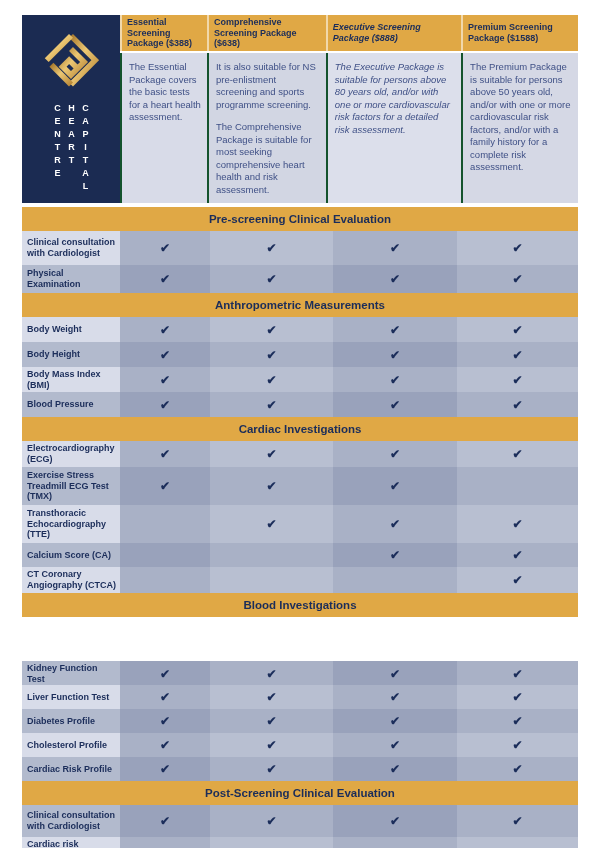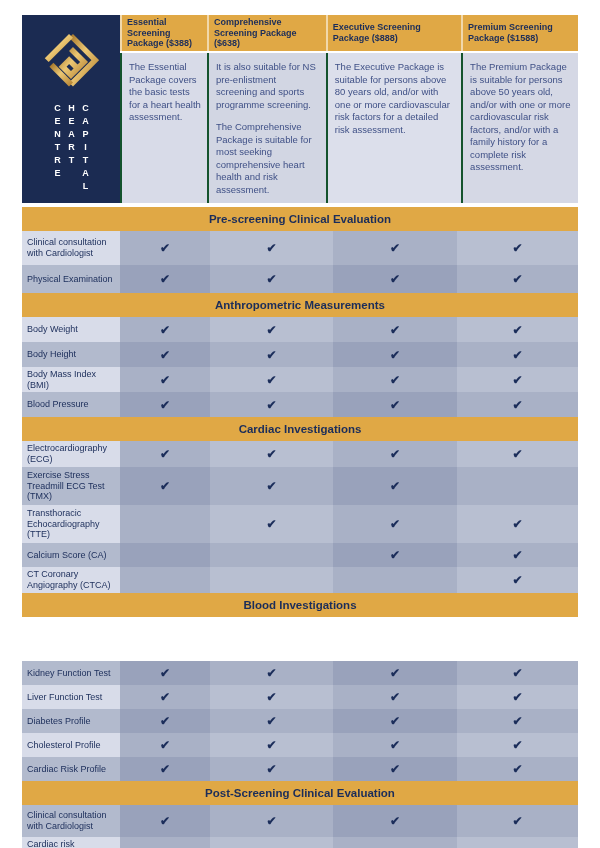--- a/index.html
+++ b/index.html
@@ -10,38 +10,38 @@
   
   .top{display:flex;height:188px;}
   .sidebar{width:98px;height:188px;background:#1b2b52;display:flex;flex-direction:column;align-items:center;flex:0 0 98px;}
   .logo{margin-top:16px;}
   .vtext{writing-mode:vertical-rl;text-orientation:upright;color:#ffffff;font-weight:bold;
          font-size:9px;letter-spacing:3px;margin-top:10px;line-height:1;height:96px;}
   .vtext span{display:block;padding:0 2.5px;}
 
   .cols{display:flex;width:458px;border-radius:21px;}
   .pkg{display:flex;flex-direction:column;box-sizing:border-box;}
-  .pkg.c0{width:90px;} .pkg.c1{width:123px;} .pkg.c2{width:140px;} .pkg.c3{width:121px;}
+  .pkg.c0{width:90px;} .pkg.c1{width:123px;} .pkg.c2{width:140px;font-style:italic;} .pkg.c3{width:121px;}
   .pkg-head{height:36px;background:#e0a845;color:#1b2d5a;font-weight:bold;font-size:9px;line-height:1.2;
             display:flex;align-items:center;padding:2px 5px;box-sizing:border-box;
             border-left:2px solid rgba(255,255,255,.55);}
   .pkg-desc{height:150px;margin-top:2px;font-size:9.5px;line-height:1.32;color:#3f5086;
             padding:8px 6px 0 7px;box-sizing:border-box;border-left:2px solid #14532d;}
   .pkg-desc p{margin:0 0 10px 0;}
   .pkg.c0 .pkg-desc{background:#d8dbe8;}
   .pkg.c1 .pkg-desc{background:#d2d6e3;}
   .pkg.c2 .pkg-desc{background:#dcdfeb;}
   .pkg.c3 .pkg-desc{background:#d5d8e5;}
 
   
   #sections{margin-top:4px;width:556px;}
   .secbar{height:24px;background:#e0a845;color:#1b2d5a;font-weight:bold;font-size:11.5px;
           display:flex;align-items:center;justify-content:center;}
   .trow{display:grid;grid-template-columns:98px 90px 123px 124px 121px;}
-  .tlabel{font-weight:normal;font-size:9px;line-height:1.18;display:flex;align-items:center;
+  .tlabel{font-weight:bold;font-size:9px;line-height:1.18;display:flex;align-items:center;
           padding:2px 4px 2px 5px;box-sizing:border-box;color:#1b2d5a;}
   .tcell{display:flex;align-items:center;justify-content:center;}
   .check{font-size:12px;font-weight:bold;color:#1b2d5a;line-height:1;}
   
   .trow.light .tlabel{background:#d8dce9;}
   .trow.dark  .tlabel{background:#b2bacd;}
   .trow.light .col0,.trow.light .col2{background:#a9b1c6;}
   .trow.light .col1,.trow.light .col3{background:#b8bfd1;}
   .trow.dark  .col0,.trow.dark  .col2{background:#99a2bb;}
   .trow.dark  .col1,.trow.dark  .col3{background:#a9b1c6;}

